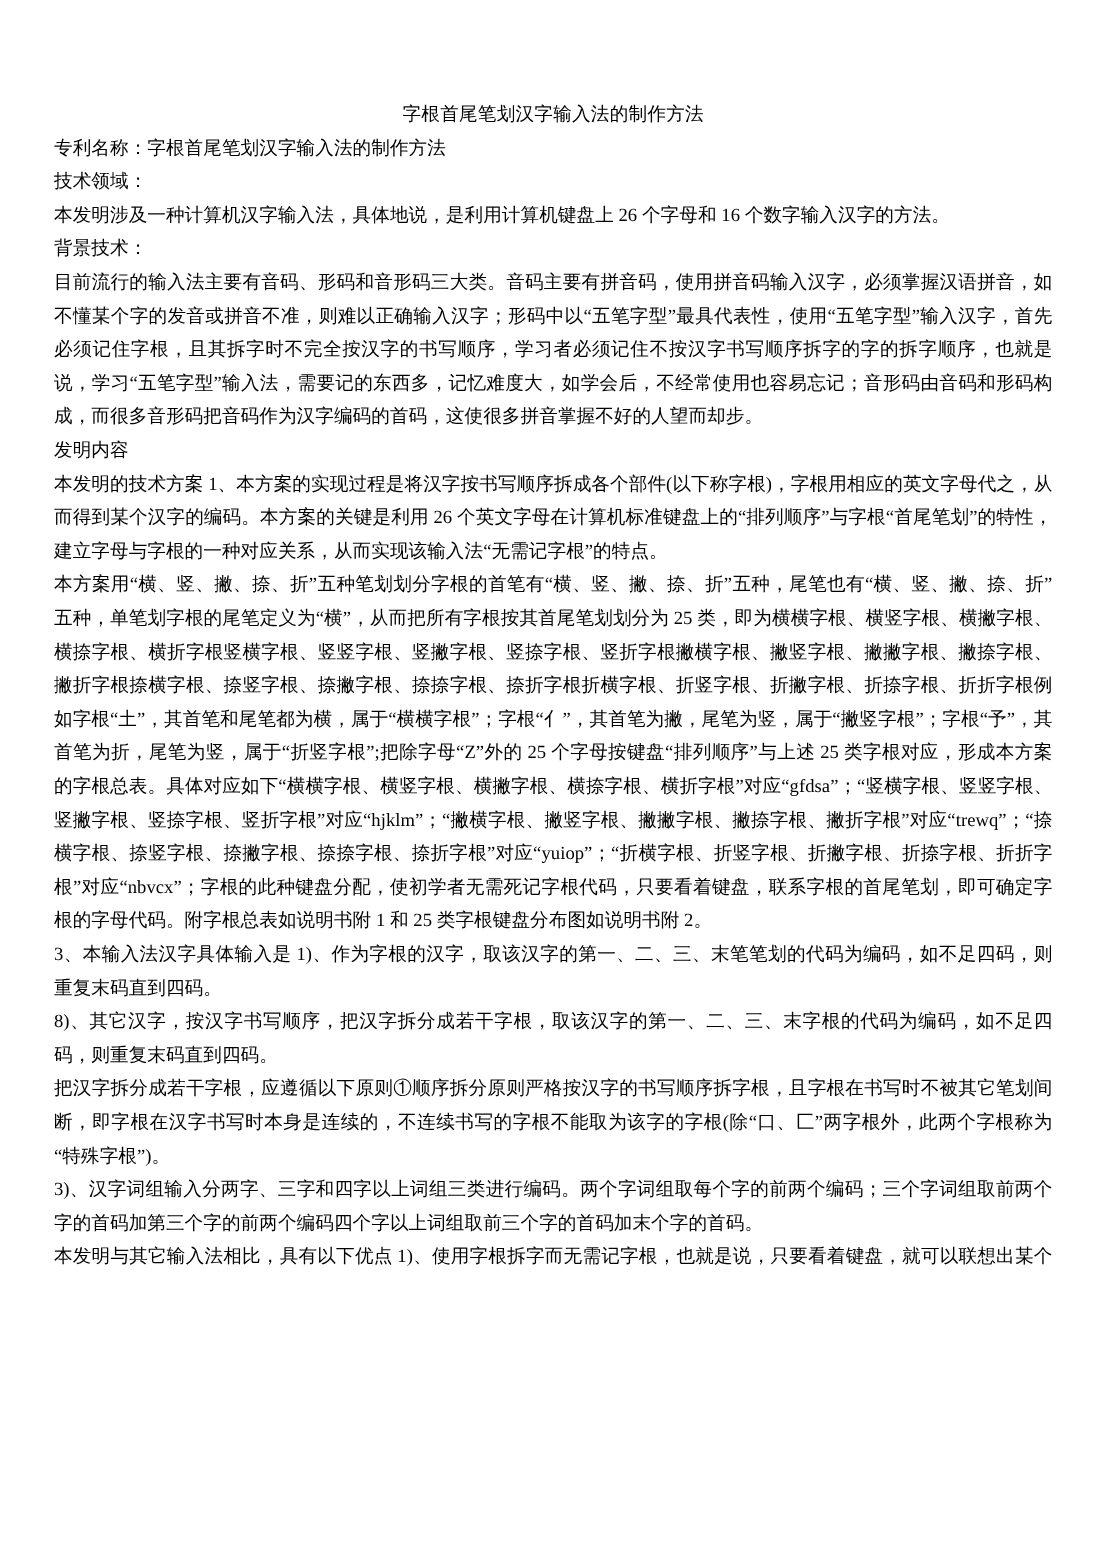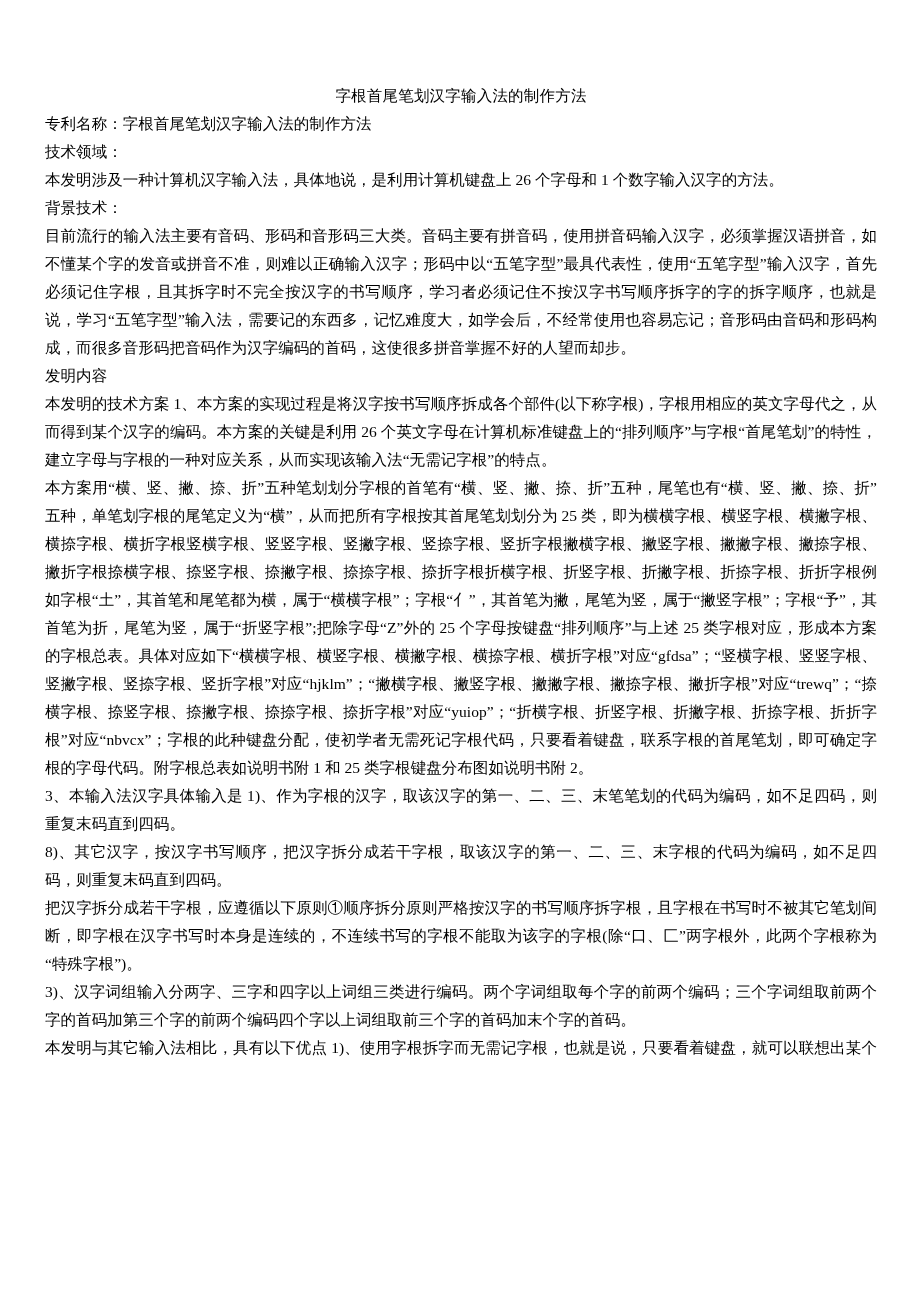--- a/index.html
+++ b/index.html
@@ -53,21 +53,21 @@
 </head>
 <body>
 
 <div class="page">
   <div class="content">
 
     <div class="doc-title">字根首尾笔划汉字输入法的制作方法</div>
 
     <p class="para">专利名称：字根首尾笔划汉字输入法的制作方法</p>
     <p class="para">技术领域：</p>
-    <p class="para full">本发明涉及一种计算机汉字输入法，具体地说，是利用计算机键盘上 26 个字母和 1 个数字输入汉字的方法。</p>
+    <p class="para full">本发明涉及一种计算机汉字输入法，具体地说，是利用计算机键盘上 26 个字母和 16 个数字输入汉字的方法。</p>
     <p class="para">背景技术：</p>
     <p class="para full">目前流行的输入法主要有音码、形码和音形码三大类。音码主要有拼音码，使用拼音码输入汉字，必须掌握汉语拼音，如不懂某个字的发音或拼音不准，则难以正确输入汉字；形码中以“五笔字型”最具代表性，使用“五笔字型”输入汉字，首先必须记住字根，且其拆字时不完全按汉字的书写顺序，学习者必须记住不按汉字书写顺序拆字的字的拆字顺序，也就是说，学习“五笔字型”输入法，需要记的东西多，记忆难度大，如学会后，不经常使用也容易忘记；音形码由音码和形码构成，而很多音形码把音码作为汉字编码的首码，这使很多拼音掌握不好的人望而却步。</p>
     <p class="para">发明内容</p>
     <p class="para full">本发明的技术方案 1、本方案的实现过程是将汉字按书写顺序拆成各个部件(以下称字根)，字根用相应的英文字母代之，从而得到某个汉字的编码。本方案的关键是利用 26 个英文字母在计算机标准键盘上的“排列顺序”与字根“首尾笔划”的特性，建立字母与字根的一种对应关系，从而实现该输入法“无需记字根”的特点。</p>
     <p class="para full">本方案用“横、竖、撇、捺、折”五种笔划划分字根的首笔有“横、竖、撇、捺、折”五种，尾笔也有“横、竖、撇、捺、折”五种，单笔划字根的尾笔定义为“横”，从而把所有字根按其首尾笔划划分为 25 类，即为横横字根、横竖字根、横撇字根、横捺字根、横折字根竖横字根、竖竖字根、竖撇字根、竖捺字根、竖折字根撇横字根、撇竖字根、撇撇字根、撇捺字根、撇折字根捺横字根、捺竖字根、捺撇字根、捺捺字根、捺折字根折横字根、折竖字根、折撇字根、折捺字根、折折字根例如字根“土”，其首笔和尾笔都为横，属于“横横字根”；字根“亻”，其首笔为撇，尾笔为竖，属于“撇竖字根”；字根“予”，其首笔为折，尾笔为竖，属于“折竖字根”;把除字母“Z”外的 25 个字母按键盘“排列顺序”与上述 25 类字根对应，形成本方案的字根总表。具体对应如下“横横字根、横竖字根、横撇字根、横捺字根、横折字根”对应“gfdsa”；“竖横字根、竖竖字根、竖撇字根、竖捺字根、竖折字根”对应“hjklm”；“撇横字根、撇竖字根、撇撇字根、撇捺字根、撇折字根”对应“trewq”；“捺横字根、捺竖字根、捺撇字根、捺捺字根、捺折字根”对应“yuiop”；“折横字根、折竖字根、折撇字根、折捺字根、折折字根”对应“nbvcx”；字根的此种键盘分配，使初学者无需死记字根代码，只要看着键盘，联系字根的首尾笔划，即可确定字根的字母代码。附字根总表如说明书附 1 和 25 类字根键盘分布图如说明书附 2。</p>
     <p class="para full">3、本输入法汉字具体输入是 1)、作为字根的汉字，取该汉字的第一、二、三、末笔笔划的代码为编码，如不足四码，则重复末码直到四码。</p>
     <p class="para full">8)、其它汉字，按汉字书写顺序，把汉字拆分成若干字根，取该汉字的第一、二、三、末字根的代码为编码，如不足四码，则重复末码直到四码。</p>
     <p class="para full">把汉字拆分成若干字根，应遵循以下原则①顺序拆分原则严格按汉字的书写顺序拆字根，且字根在书写时不被其它笔划间断，即字根在汉字书写时本身是连续的，不连续书写的字根不能取为该字的字根(除“口、匚”两字根外，此两个字根称为“特殊字根”)。</p>
     <p class="para full">3)、汉字词组输入分两字、三字和四字以上词组三类进行编码。两个字词组取每个字的前两个编码；三个字词组取前两个字的首码加第三个字的前两个编码四个字以上词组取前三个字的首码加末个字的首码。</p>
     <p class="para full">本发明与其它输入法相比，具有以下优点 1)、使用字根拆字而无需记字根，也就是说，只要看着键盘，就可以联想出某个字根所对应的字母代码。</p>

